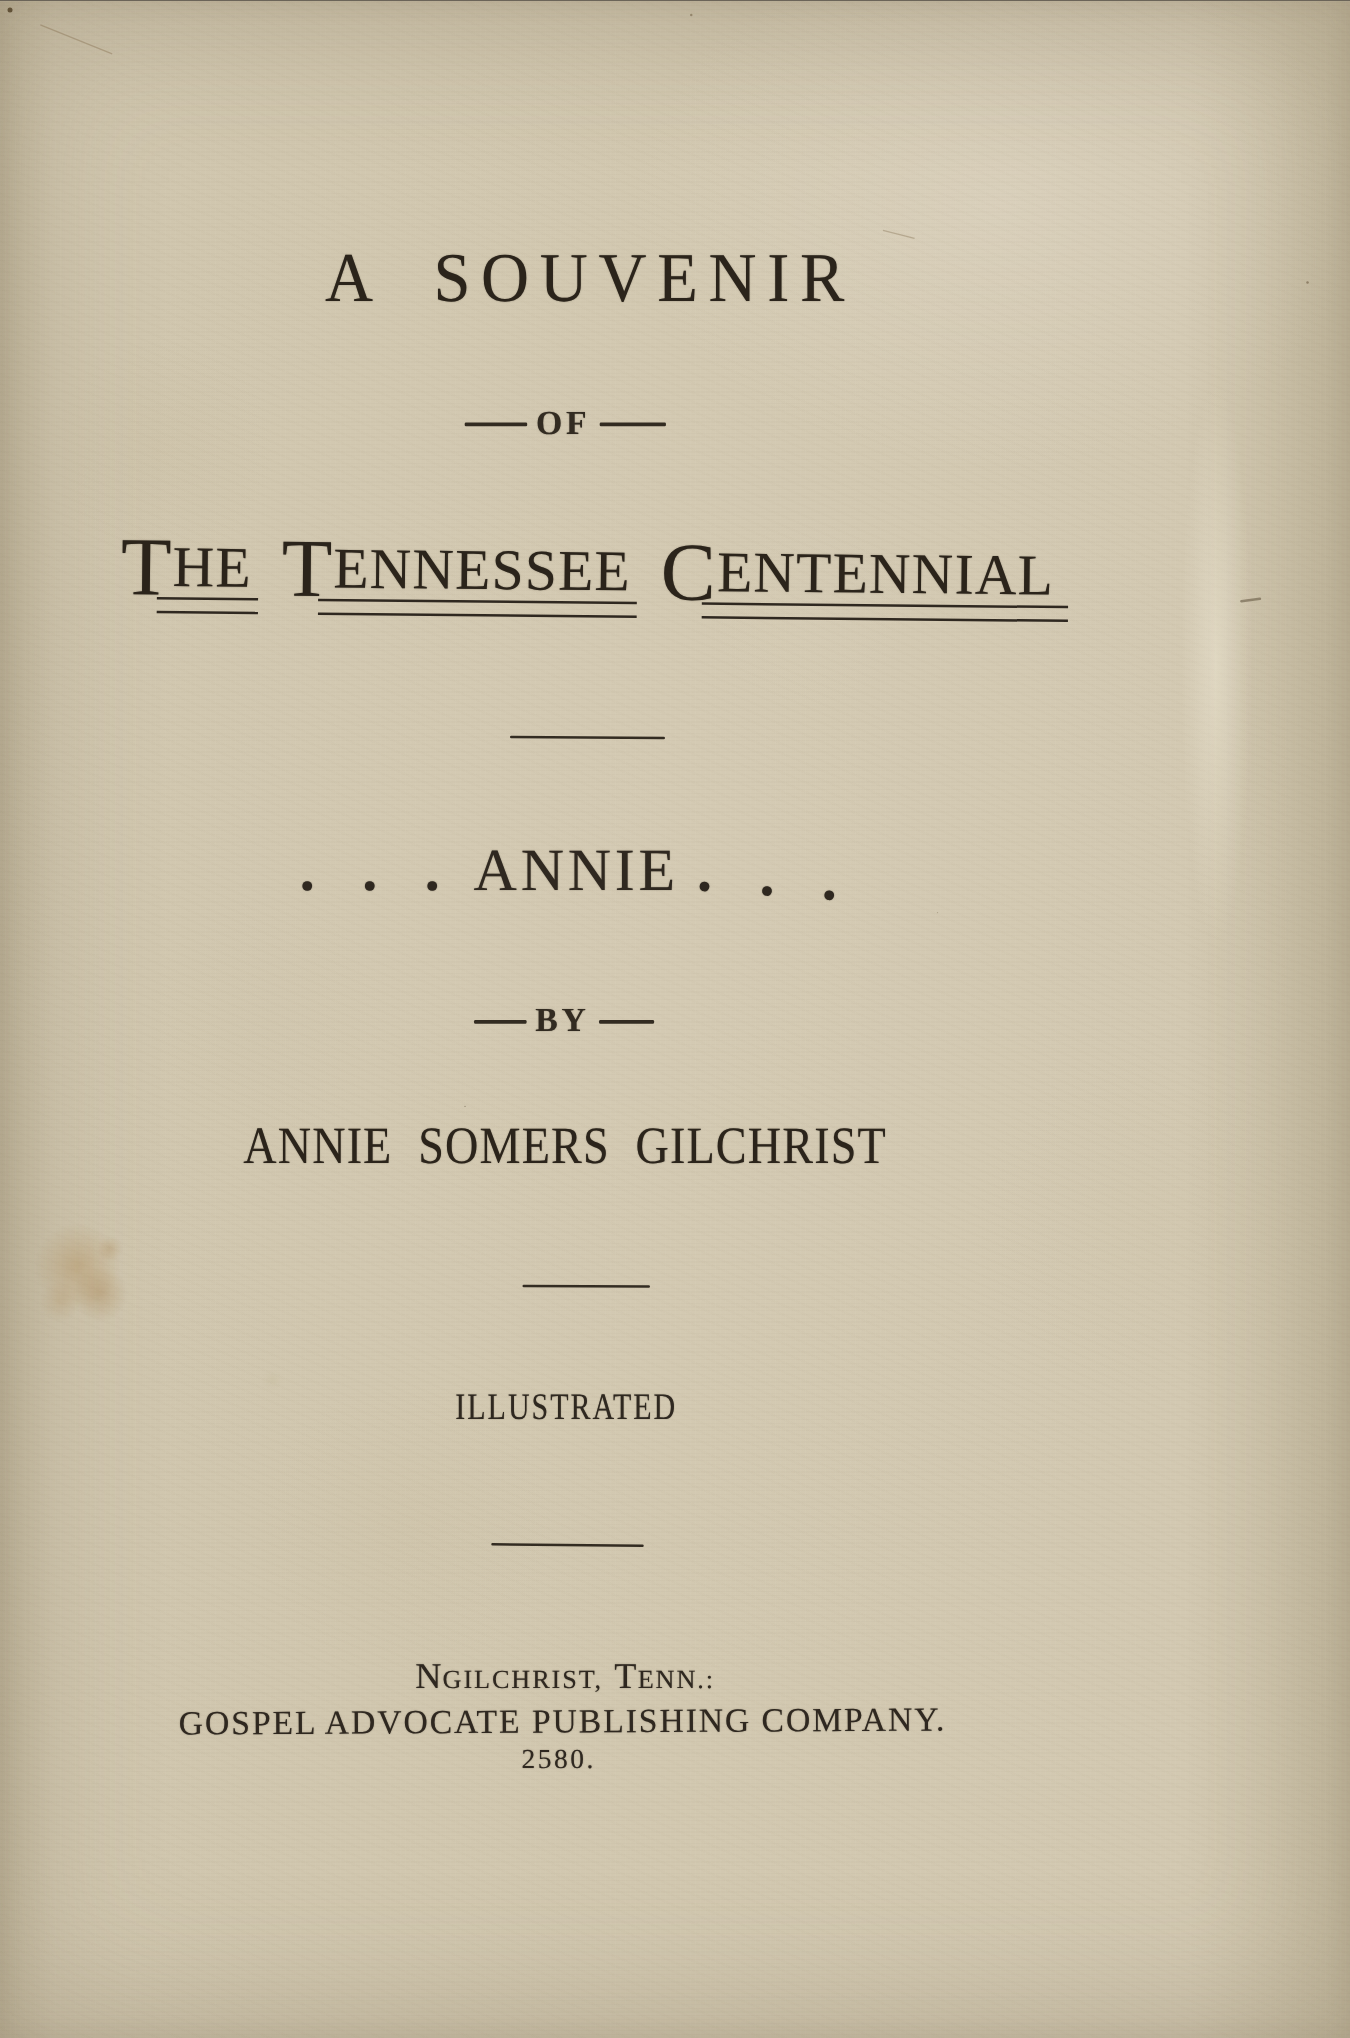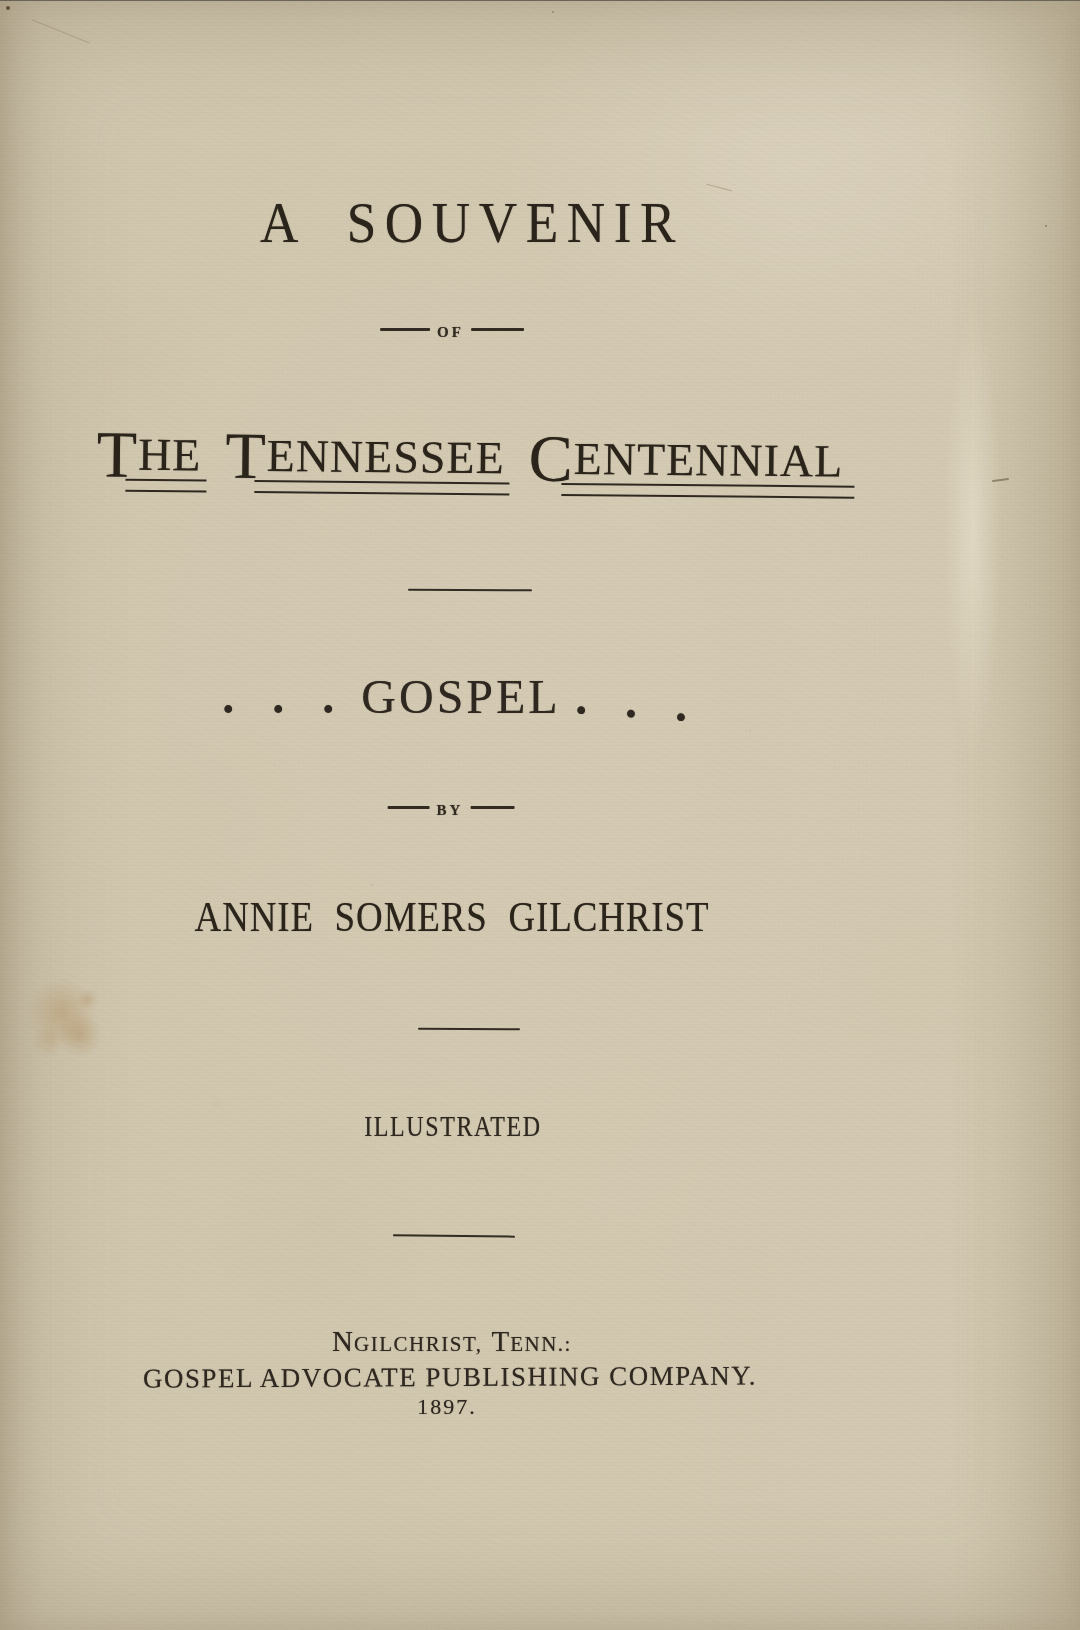--- a/index.html
+++ b/index.html
@@ -66,21 +66,21 @@
   .scratch3{position:absolute;z-index:1;left:706px;top:186px;width:26px;height:1px;
     background:rgba(120,100,68,0.35);transform:rotate(14deg);pointer-events:none;}
 
   .tx{position:absolute;z-index:2;white-space:nowrap;line-height:1;
     text-shadow:0 0 1px rgba(43,36,26,0.55);}
 
   .series-title{
     top:194px;left:472px;transform:translateX(-50%) scaleX(0.95);
     font-size:56px;letter-spacing:9px;word-spacing:22px;color:#2b241b;
   }
-  .sep-line{font-size:15px;letter-spacing:3px;font-weight:bold;color:#322b21;}
+  .sep-line{font-size:27px;letter-spacing:3px;font-weight:bold;color:#322b21;}
   .of-line{top:324px;left:452px;transform:translateX(-50%);}
   .by-line{top:802px;left:451px;transform:translateX(-50%);}
   .dash{display:inline-block;height:3px;background:#322b21;vertical-align:6px;margin:0 7px;border-radius:1px;}
   .dash-l{width:50px;} .dash-r{width:53px;}
   .dash-sm-l{width:42px;} .dash-sm-r{width:44px;}
 
   .main-title{top:424px;left:470px;transform:translateX(-50%) rotate(0.55deg);color:#2b241b;}
   .mt-word{display:inline-block;margin:0 12px;}
   .mt-word .mt-initial{font-size:66px;letter-spacing:1px;}
   .mt-rest{position:relative;display:inline-block;font-size:46px;letter-spacing:1px;vertical-align:7px;}
@@ -130,35 +130,35 @@
     <span class="dash dash-l"></span><span>OF</span><span class="dash dash-r"></span>
   </div>
 
   <div class="tx main-title">
     <span class="mt-word"><span class="mt-initial">T</span><span class="mt-rest"><span>HE</span><span class="mt-underline"></span></span></span><span class="mt-word"><span class="mt-initial">T</span><span class="mt-rest"><span>ENNESSEE</span><span class="mt-underline"></span></span></span><span class="mt-word"><span class="mt-initial">C</span><span class="mt-rest"><span>ENTENNIAL</span><span class="mt-underline"></span></span></span>
   </div>
 
   <div class="hrule rule-1"></div>
 
   <div class="tx poems">
-    <span class="dots dots-lead">. . .</span><span>GOSPEL</span><span class="dots dots-trail">. . .</span>
+    <span class="dots dots-lead">. . .</span><span>ANNIE</span><span class="dots dots-trail">. . .</span>
   </div>
 
   <div class="tx sep-line by-line">
     <span class="dash dash-sm-l"></span><span>BY</span><span class="dash dash-sm-r"></span>
   </div>
 
   <div class="tx author">ANNIE SOMERS GILCHRIST</div>
 
   <div class="hrule rule-2"></div>
 
   <div class="tx illustrated">ILLUSTRATED</div>
 
   <div class="hrule rule-3"></div>
 
   <div class="tx city-line">
     <span>N</span><span class="sc">GILCHRIST,</span><span class="w2">T</span><span class="sc">ENN.:</span>
   </div>
 
   <div class="tx publisher">GOSPEL ADVOCATE PUBLISHING COMPANY.</div>
 
-  <div class="tx year">1897.</div>
+  <div class="tx year">2580.</div>
 </div>
 
 </body></html>

